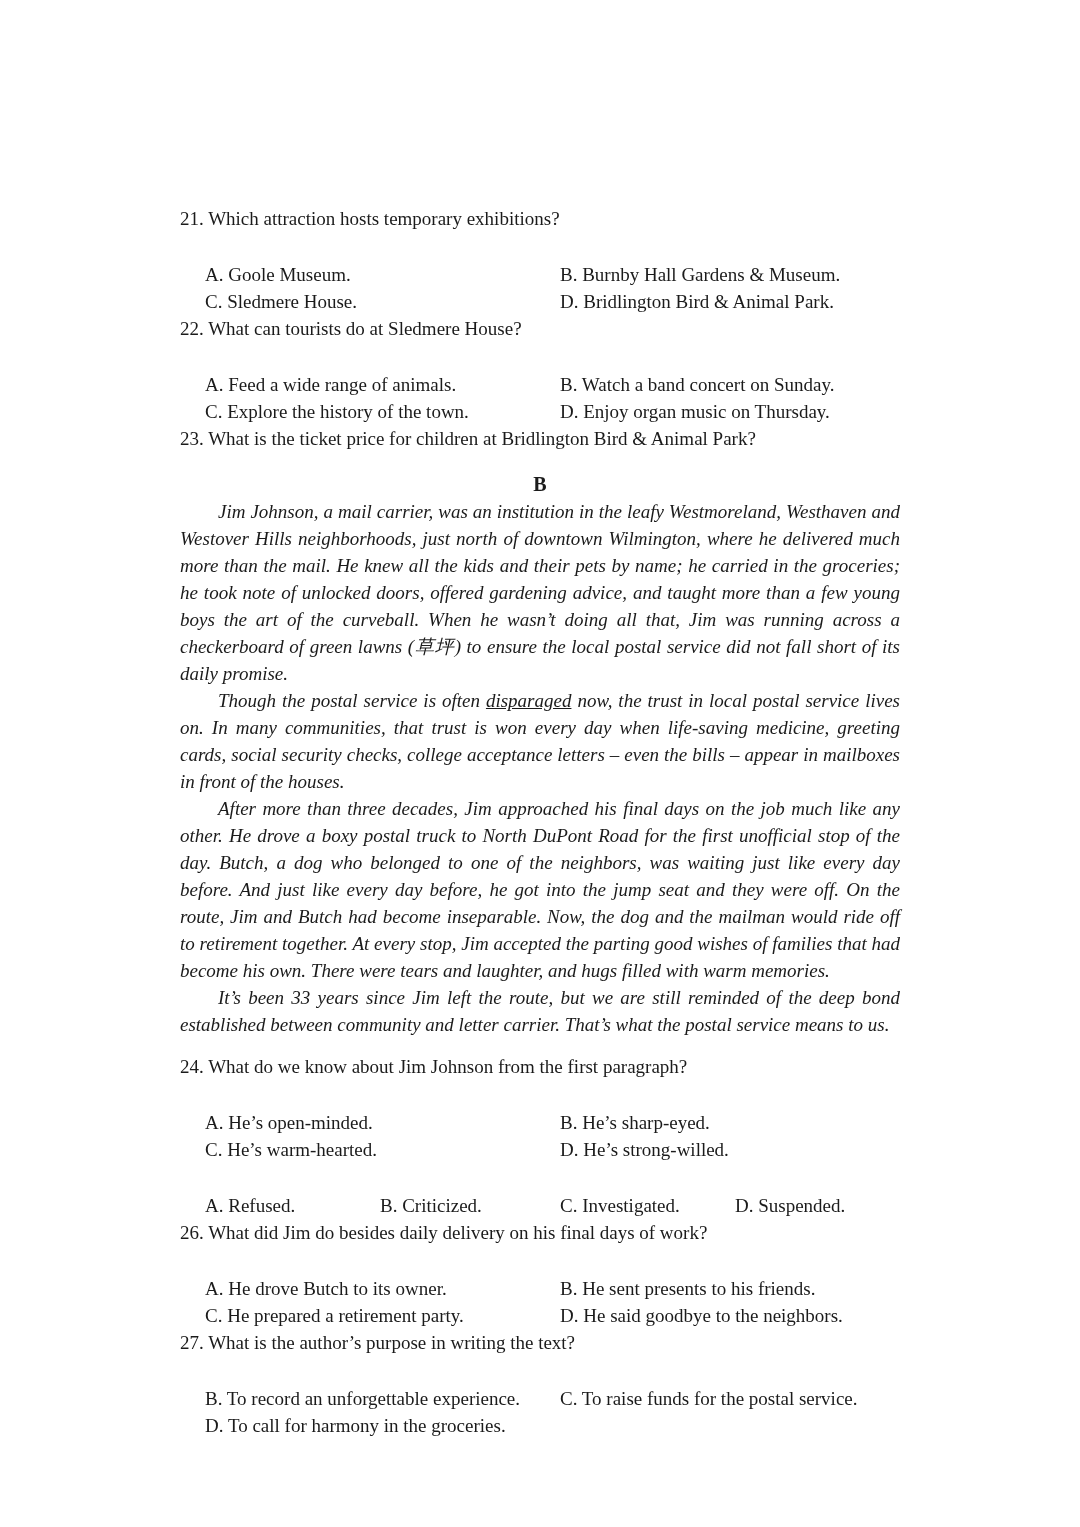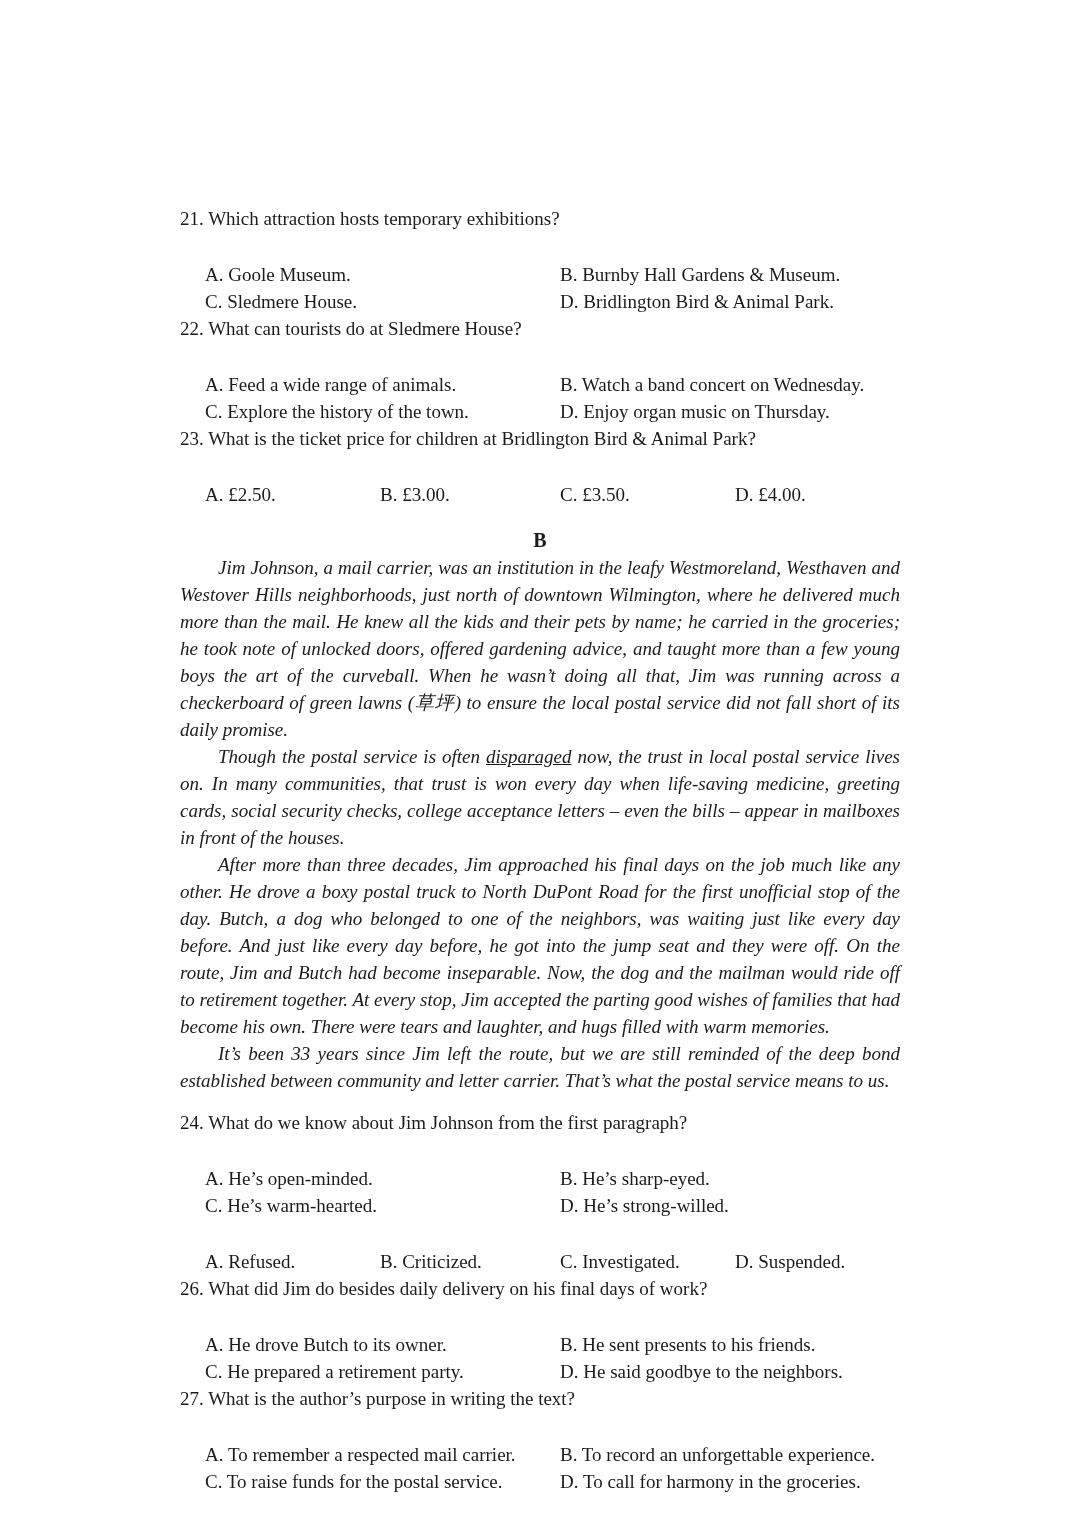--- a/index.html
+++ b/index.html
@@ -52,34 +52,28 @@
       <span class="opt">B. Burnby Hall Gardens &amp; Museum.</span>
       <span class="opt">C. Sledmere House.</span>
       <span class="opt">D. Bridlington Bird &amp; Animal Park.</span>
     </div>
   </div>
 
   <div>
     <div class="q-prompt">22. What can tourists do at Sledmere House?</div>
     <div class="opts two-col">
       <span class="opt">A. Feed a wide range of animals.</span>
-      <span class="opt">B. Watch a band concert on Wednesday.</span>
+      <span class="opt">B. Watch a band concert on Sunday.</span>
       <span class="opt">C. Explore the history of the town.</span>
       <span class="opt">D. Enjoy organ music on Thursday.</span>
     </div>
   </div>
 
   <div>
     <div class="q-prompt">23. What is the ticket price for children at Bridlington Bird &amp; Animal Park?</div>
-    <div class="opts four-col">
-      <span class="opt">A. £2.50.</span>
-      <span class="opt">B. £3.00.</span>
-      <span class="opt">C. £3.50.</span>
-      <span class="opt">D. £4.00.</span>
-    </div>
   </div>
 
   <div class="section-header">B</div>
 
   <div>
     <p class="para">Jim Johnson, a mail carrier, was an institution in the leafy Westmoreland, Westhaven and Westover Hills neighborhoods, just north of downtown Wilmington, where he delivered much more than the mail. He knew all the kids and their pets by name; he carried in the groceries; he took note of unlocked doors, offered gardening advice, and taught more than a few young boys the art of the curveball. When he wasn’t doing all that, Jim was running across a checkerboard of green lawns (草坪) to ensure the local postal service did not fall short of its daily promise.</p>
     <p class="para"><span>Though the postal service is often </span><span class="underlined">disparaged</span><span> now, the trust in local postal service lives on. In many communities, that trust is won every day when life-saving medicine, greeting cards, social security checks, college acceptance letters – even the bills – appear in mailboxes in front of the houses.</span></p>
     <p class="para">After more than three decades, Jim approached his final days on the job much like any other. He drove a boxy postal truck to North DuPont Road for the first unofficial stop of the day. Butch, a dog who belonged to one of the neighbors, was waiting just like every day before. And just like every day before, he got into the jump seat and they were off. On the route, Jim and Butch had become inseparable. Now, the dog and the mailman would ride off to retirement together. At every stop, Jim accepted the parting good wishes of families that had become his own. There were tears and laughter, and hugs filled with warm memories.</p>
     <p class="para">It’s been 33 years since Jim left the route, but we are still reminded of the deep bond established between community and letter carrier. That’s what the postal service means to us.</p>
   </div>
@@ -111,21 +105,20 @@
         <span class="opt">A. He drove Butch to its owner.</span>
         <span class="opt">B. He sent presents to his friends.</span>
         <span class="opt">C. He prepared a retirement party.</span>
         <span class="opt">D. He said goodbye to the neighbors.</span>
       </div>
     </div>
 
     <div>
       <div class="q-prompt">27. What is the author’s purpose in writing the text?</div>
       <div class="opts two-col">
-        <span class="opt">A. To remember a respected mail carrier.</span>
         <span class="opt">B. To record an unforgettable experience.</span>
         <span class="opt">C. To raise funds for the postal service.</span>
         <span class="opt">D. To call for harmony in the groceries.</span>
       </div>
     </div>
 
   </div>
 </div>
 
 </body></html>

